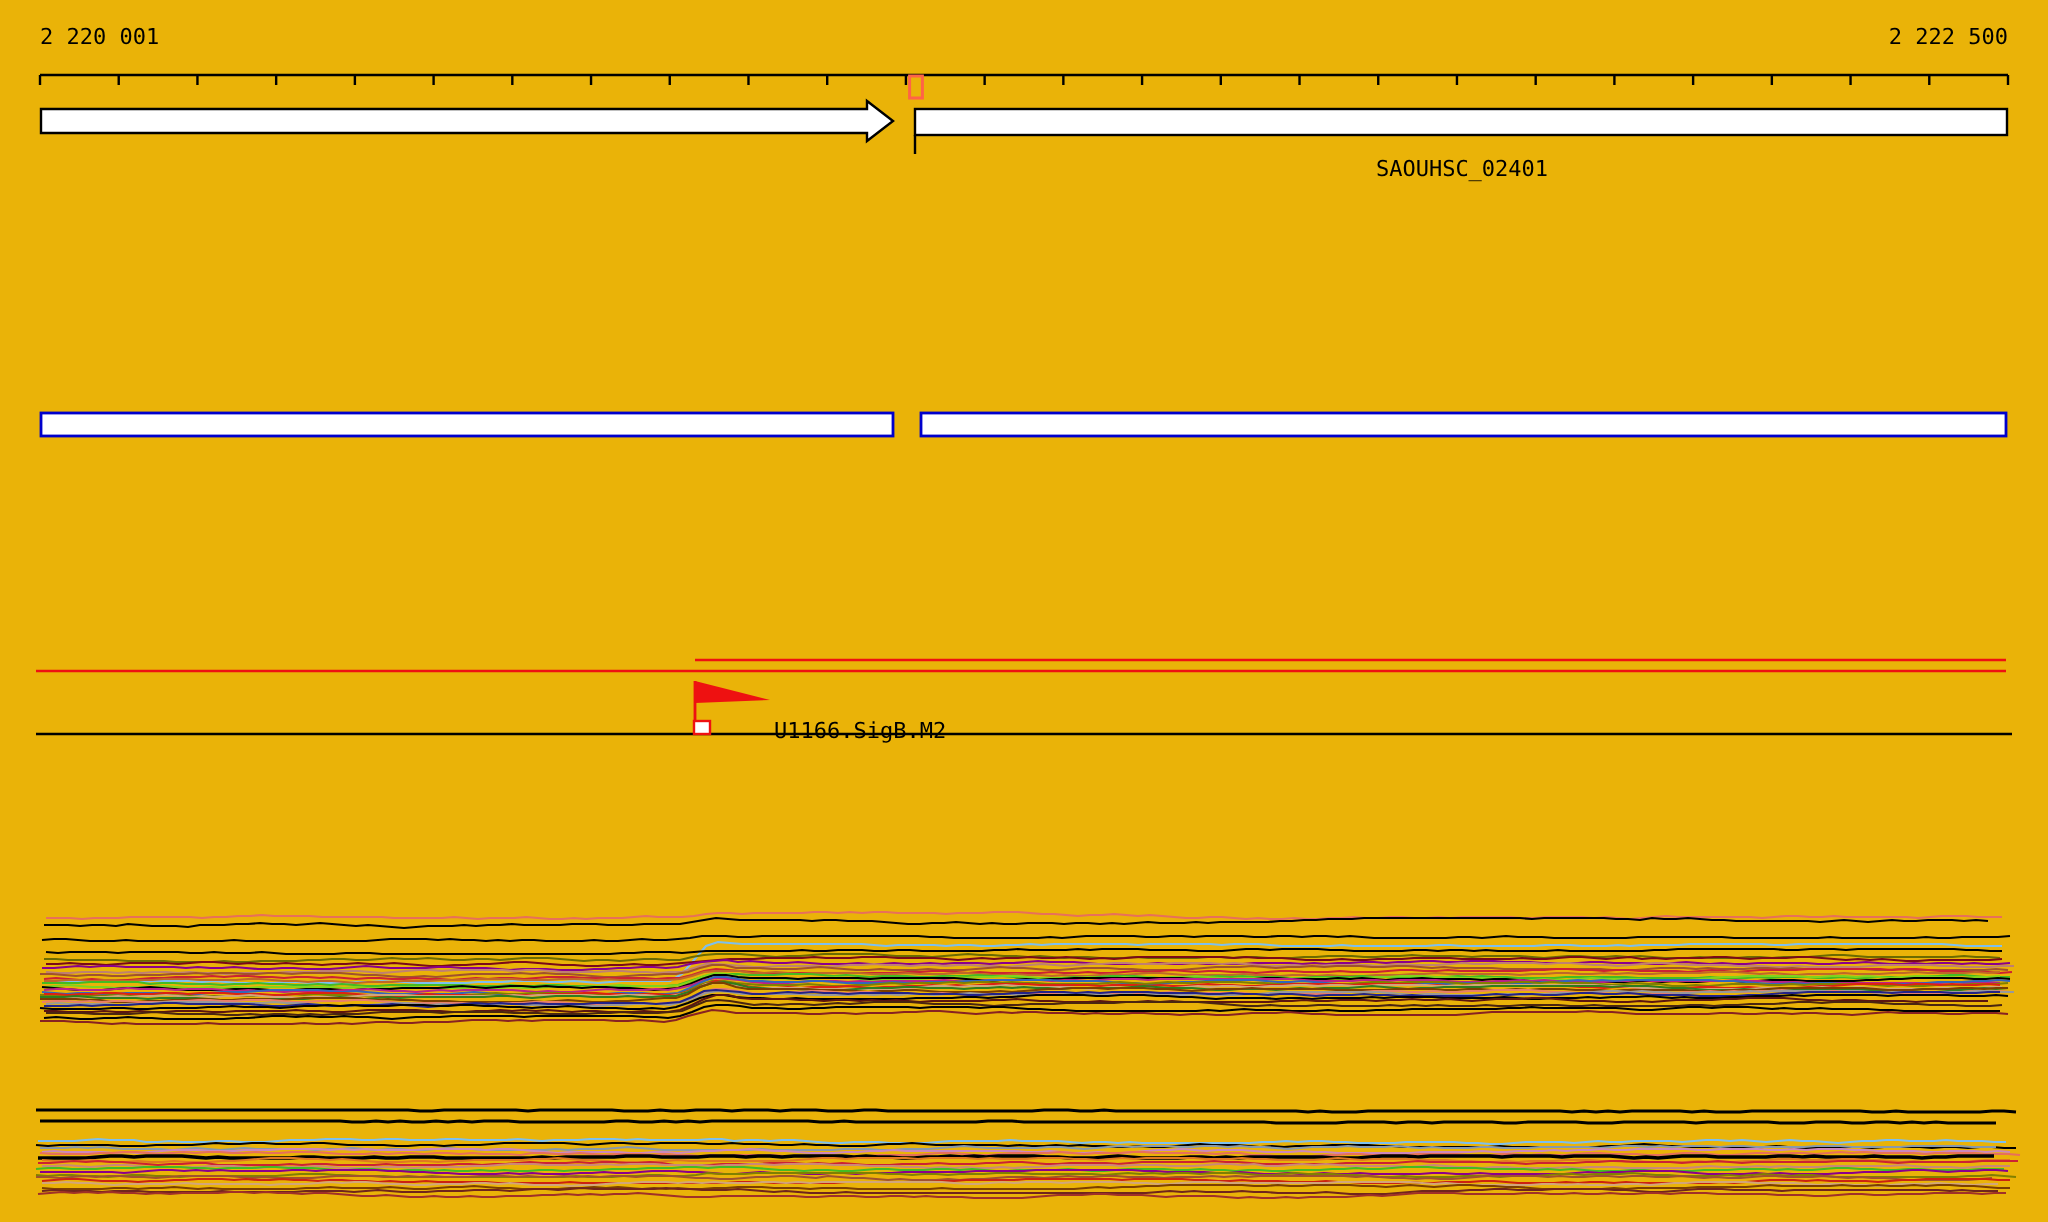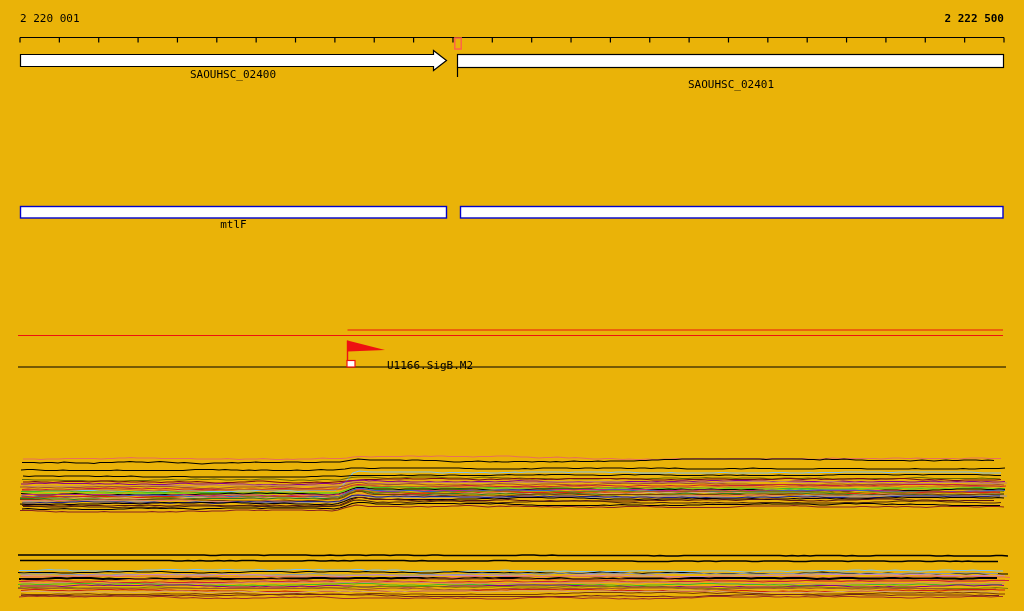--- a/index.html
+++ b/index.html
@@ -124,21 +124,19 @@
         <polyline points="18,588.5 24,588.5 30,589 36,588.5 42,588 48,588.5 54,588 60,588 66,588.5 72,588.5 78,589 84,588.5 90,588 96,588 102,588 108,588 114,588 120,588.5 126,589 132,588.5 138,589 144,589 150,589 156,589 162,588.5 168,588 174,588 180,588 186,588 192,588.5 198,588.5 204,588 210,588.5 216,588.5 222,588.5 228,588.5 234,588.5 240,588 246,588 252,588 258,588.5 264,588 270,588.5 276,588.5 282,588 288,588.5 294,588 300,588.5 306,588 312,588 318,588.5 324,588 330,588 336,588 342,588.5 348,589 354,589 360,589.5 366,589.5 372,589 378,588.5 384,588.5 390,588 396,588 402,588.5 408,589 414,588 420,588.5 426,589 432,589 438,589.5 444,590 450,589.5 456,590 462,590 468,590 474,589.5 480,590 486,589.5 492,589.5 498,589 504,588.5 510,588.5 516,588.5 522,589 528,588.5 534,588 540,588.5 546,588.5 552,588 558,588 564,588.5 570,588.5 576,588.5 582,589 588,588.5 594,588.5 600,588.5 606,588 612,588.5 618,588 624,588.5 630,588 636,588 642,588 648,588 654,588 660,588 666,588 672,588 678,588.5 684,588 690,588.5 696,589 702,589 708,589.5 714,589 720,589.5 726,589.5 732,589 738,588.5 744,588 750,588 756,588 762,588 768,588 774,588.5 780,588 786,588.5 792,588.5 798,588 804,588 810,588.5 816,588 822,588 828,588.5 834,588.5 840,588 846,588.5 852,589 858,588.5 864,589 870,589 876,588.5 882,588 888,588 894,588.5 900,588.5 906,588.5 912,588 918,588.5 924,589 930,588.5 936,589 942,589 948,589.5 954,590 960,590 966,590 972,590 978,590 984,590 990,589.5 996,589" stroke="#A0522D" stroke-width="1.1" fill="none"></polyline>
         <polyline points="21,590.5 27,590 33,589.5 39,589.5 45,590 51,590.5 57,590.5 63,590.5 69,591 75,590.5 81,590.5 87,590 93,590 99,589.5 105,589.5 111,589.5 117,590 123,589.5 129,590 135,590 141,589.5 147,590 153,590 159,590.5 165,590 171,590 177,590.5 183,590.5 189,591 195,590.5 201,591 207,591 213,590.5 219,591 225,591 231,591 237,591 243,591 249,591.5 255,591.5 261,591.5 267,591.5 273,591.5 279,591.5 285,591 291,591.5 297,591.5 303,591.5 309,591.5 315,591.5 321,591.5 327,591.5 333,591.5 339,591.5 345,591.5 351,591.5 357,591.5 363,591.5 369,591 375,591 381,591 387,591.5 393,591.5 399,591.5 405,591.5 411,591.5 417,591.5 423,591 429,591 435,591 441,591 447,591 453,591 459,591 465,591 471,590.5 477,590.5 483,590 489,590 495,590 501,590 507,590 513,589.5 519,589.5 525,589.5 531,589.5 537,589.5 543,589.5 549,589.5 555,589.5 561,590 567,589.5 573,589.5 579,589.5 585,589.5 591,589.5 597,590 603,590 609,590.5 615,590.5 621,590 627,590.5 633,590.5 639,590.5 645,591 651,591 657,591 663,590.5 669,591 675,591 681,591.5 687,591.5 693,591.5 699,591.5 705,591 711,591.5 717,591.5 723,591 729,591 735,591 741,590.5 747,590.5 753,591 759,591.5 765,591.5 771,591.5 777,591.5 783,591 789,591.5 795,591 801,591 807,591.5 813,591 819,591.5 825,591.5 831,591.5 837,591.5 843,591.5 849,591.5 855,591.5 861,591 867,591.5 873,591 879,590.5 885,590 891,590 897,590 903,590.5 909,590 915,590.5 921,590.5 927,590.5 933,590.5 939,591 945,590.5 951,590 957,590 963,589.5 969,589.5 975,589.5 981,589.5 987,589.5 993,589.5 999,590 1005,590" stroke="#CC2211" stroke-width="1.1" fill="none"></polyline>
         <polyline points="21,591.5 27,591.5 33,591 39,591.5 45,591.5 51,592 57,592.5 63,592 69,592 75,592 81,592 87,592 93,591.5 99,592 105,592 111,592 117,592 123,592 129,592 135,592.5 141,592 147,592 153,592 159,591.5 165,591 171,591.5 177,591 183,591 189,591.5 195,592 201,592 207,592.5 213,592.5 219,592 225,592 231,592 237,591.5 243,591.5 249,592 255,591.5 261,592 267,592.5 273,592.5 279,592.5 285,593 291,592.5 297,592.5 303,592 309,591.5 315,591.5 321,591 327,591 333,591 339,591.5 345,591 351,591.5 357,591 363,591.5 369,591.5 375,591.5 381,591 387,591 393,591.5 399,591 405,591.5 411,591 417,591 423,591 429,591 435,591 441,591 447,591 453,591 459,591 465,591 471,591 477,591.5 483,592 489,592 495,591.5 501,591 507,591.5 513,591 519,591 525,591 531,591.5 537,591 543,591 549,591 555,591 561,591 567,591.5 573,591.5 579,592 585,592 591,591.5 597,591 603,591 609,591 615,591.5 621,591.5 627,591.5 633,591.5 639,591.5 645,591.5 651,591.5 657,591.5 663,591.5 669,591 675,591 681,591 687,591 693,591 699,591 705,591 711,591.5 717,592 723,591.5 729,592 735,592.5 741,592.5 747,592.5 753,592.5 759,592.5 765,592.5 771,592 777,592 783,592.5 789,592 795,592.5 801,592.5 807,592.5 813,592 819,592 825,592.5 831,592 837,591.5 843,591.5 849,591 855,591 861,591 867,591 873,591 879,591.5 885,591.5 891,591.5 897,591.5 903,592 909,592.5 915,592 921,592 927,592.5 933,592.5 939,593 945,592.5 951,592 957,592 963,592 969,591.5 975,592 981,592 987,592.5 993,592 999,592" stroke="#D2A679" stroke-width="1.1" fill="none"></polyline>
         <polyline points="21,594 27,594.5 33,594.5 39,594.5 45,594.5 51,594.5 57,594 63,594 69,594.5 75,594 81,594 87,593.5 93,594 99,594.5 105,594 111,594.5 117,594.5 123,594.5 129,594.5 135,594.5 141,594.5 147,594.5 153,594 159,594 165,593.5 171,594 177,594 183,594 189,594 195,593.5 201,594 207,594.5 213,594.5 219,594 225,593.5 231,593.5 237,593 243,593.5 249,594 255,594 261,594.5 267,594.5 273,594.5 279,594.5 285,594 291,594 297,593.5 303,594 309,593.5 315,594 321,594.5 327,594 333,594.5 339,594 345,594.5 351,594.5 357,594 363,594 369,593.5 375,593.5 381,593.5 387,594 393,594 399,594 405,594.5 411,594 417,594 423,594 429,594.5 435,594.5 441,594.5 447,594.5 453,594.5 459,594.5 465,594.5 471,594 477,594.5 483,594.5 489,594.5 495,594.5 501,594.5 507,594.5 513,594.5 519,594.5 525,594.5 531,594.5 537,594.5 543,594 549,593.5 555,594 561,593.5 567,593.5 573,593 579,593 585,592.5 591,592.5 597,592.5 603,592.5 609,592.5 615,592.5 621,592.5 627,593 633,593 639,592.5 645,593 651,593 657,592.5 663,592.5 669,592.5 675,592.5 681,593 687,593 693,593.5 699,593 705,592.5 711,593 717,593.5 723,593 729,592.5 735,592.5 741,593 747,593 753,593.5 759,593.5 765,594 771,594.5 777,594.5 783,594.5 789,594.5 795,594.5 801,594.5 807,594 813,594.5 819,594 825,594 831,594 837,594 843,594 849,593.5 855,593.5 861,593.5 867,593.5 873,593.5 879,593 885,592.5 891,593 897,593 903,593 909,593 915,593 921,592.5 927,593 933,593 939,592.5 945,593 951,593 957,592.5 963,593 969,592.5 975,592.5 981,593 987,593 993,593.5 999,594 1005,594" stroke="#7B3F00" stroke-width="1.1" fill="none"></polyline>
         <polyline points="21,595.5 27,595 33,595.5 39,595.5 45,595.5 51,596 57,595.5 63,595.5 69,595.5 75,596 81,596 87,596 93,596 99,596 105,596 111,595.5 117,596 123,596 129,596 135,596 141,596 147,596 153,595.5 159,595.5 165,595.5 171,595.5 177,596 183,595.5 189,595 195,595.5 201,596 207,596 213,596 219,595.5 225,595.5 231,595.5 237,595 243,595 249,595 255,595.5 261,595 267,594.5 273,594.5 279,595 285,594.5 291,594 297,594.5 303,594.5 309,594.5 315,594.5 321,594.5 327,594.5 333,594 339,594.5 345,594.5 351,595 357,595 363,595 369,594.5 375,595 381,595.5 387,596 393,595.5 399,596 405,596.5 411,596.5 417,596.5 423,596 429,596.5 435,596.5 441,596.5 447,596.5 453,596.5 459,596.5 465,596.5 471,596.5 477,596.5 483,596.5 489,596.5 495,596.5 501,596.5 507,596.5 513,596.5 519,596.5 525,596.5 531,596.5 537,596.5 543,596.5 549,596.5 555,596.5 561,596.5 567,596.5 573,596.5 579,596 585,595.5 591,596 597,595.5 603,596 609,596 615,596 621,595.5 627,596 633,596 639,596.5 645,596.5 651,596.5 657,596.5 663,596 669,596.5 675,597 681,597 687,597 693,597 699,596.5 705,596 711,595.5 717,595.5 723,595.5 729,595.5 735,595 741,595 747,594.5 753,594.5 759,595 765,595 771,595 777,594.5 783,594.5 789,594.5 795,594.5 801,594.5 807,595 813,595 819,595.5 825,596 831,596 837,595.5 843,595 849,594.5 855,594.5 861,594.5 867,595 873,595 879,595 885,595 891,595.5 897,595 903,595 909,595 915,595 921,595 927,595 933,595 939,595 945,595 951,595 957,595 963,595 969,595 975,595.5 981,595 987,595.5 993,595.5 999,595.5" stroke="#70251C" stroke-width="1.1" fill="none"></polyline>
         <polyline points="19,597 25,596.5 31,596 37,596.5 43,596 49,596.5 55,596 61,596.5 67,596.5 73,597 79,596.5 85,597 91,596.5 97,596.5 103,596.5 109,596.5 115,596 121,596 127,596.5 133,596 139,596.5 145,596.5 151,597 157,596.5 163,596.5 169,597 175,597.5 181,598 187,598 193,597.5 199,598 205,598.5 211,598.5 217,598 223,598.5 229,598.5 235,598 241,598.5 247,598.5 253,598 259,598 265,598 271,597.5 277,597.5 283,597 289,597.5 295,597 301,597.5 307,597 313,597 319,596.5 325,597 331,597.5 337,598 343,598.5 349,598.5 355,598.5 361,598 367,598 373,598 379,598 385,598 391,598 397,598 403,598.5 409,598.5 415,598 421,598 427,598 433,598.5 439,598.5 445,598 451,598 457,598.5 463,598 469,598.5 475,598.5 481,598.5 487,599 493,599 499,599 505,599 511,599 517,598.5 523,598 529,597.5 535,597.5 541,597.5 547,597 553,597 559,597.5 565,597.5 571,597.5 577,598 583,598.5 589,598 595,598 601,598 607,598 613,598.5 619,599 625,598.5 631,599 637,599 643,598.5 649,599 655,598.5 661,598.5 667,598.5 673,598.5 679,598 685,597.5 691,598 697,597.5 703,597 709,596.5 715,596.5 721,596.5 727,596.5 733,597 739,597 745,597 751,597 757,597 763,596.5 769,596.5 775,597 781,597 787,596.5 793,597 799,597 805,596.5 811,597 817,597 823,596.5 829,596.5 835,597 841,596.5 847,596.5 853,596.5 859,597 865,597 871,597 877,597 883,597 889,597.5 895,597.5 901,597.5 907,598 913,598 919,597.5 925,597 931,597 937,597.5 943,597.5 949,597 955,597 961,597 967,596.5 973,596.5 979,596.5 985,596.5 991,597 997,596.5 1003,596.5" stroke="#A03028" stroke-width="1.1" fill="none"></polyline>
       </g>
   </svg>
 
   <div class="lbl" style="left:20px;top:13px;">2 220 001</div>
-  <div class="lbl" style="right:20px;top:13px;text-align:right;font-weight:bold;">2 222 500</div>
+  <div class="lbl" style="right:20px;top:13px;text-align:right;">2 222 500</div>
 
-  <div class="lbl ctr" style="left:20px;top:69px;width:426px;">SAOUHSC_02400</div>
   <div class="lbl ctr" style="left:458px;top:79px;width:546px;">SAOUHSC_02401</div>
 
-  <div class="lbl ctr" style="left:20px;top:219px;width:427px;">mtlF</div>
 
   <div class="lbl" style="left:387px;top:360px;">U1166.SigB.M2</div>
 </div>
 
 </body></html>

